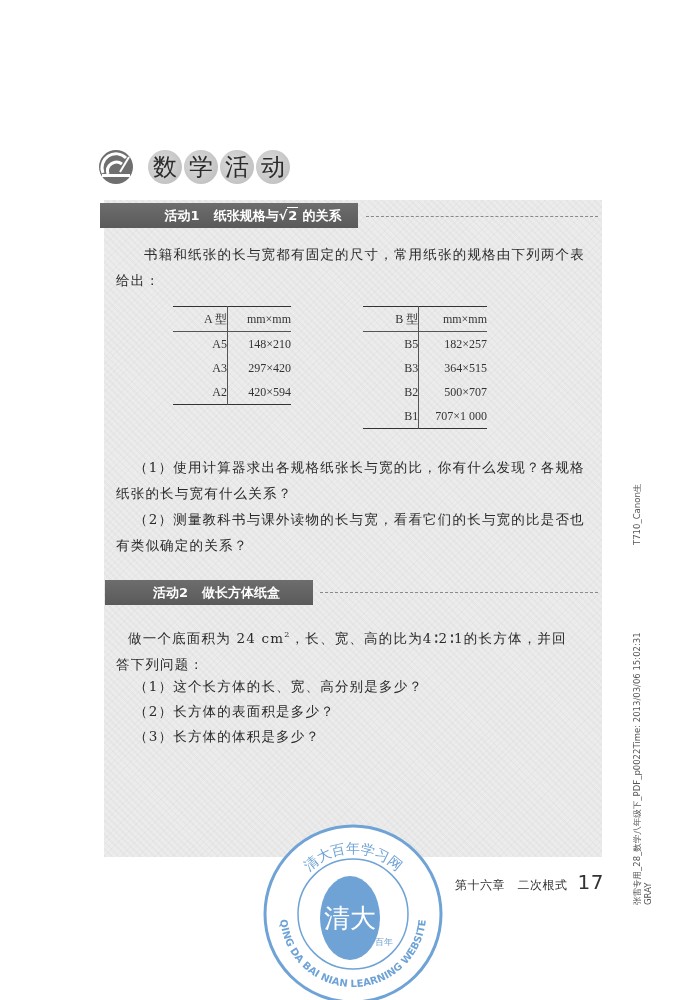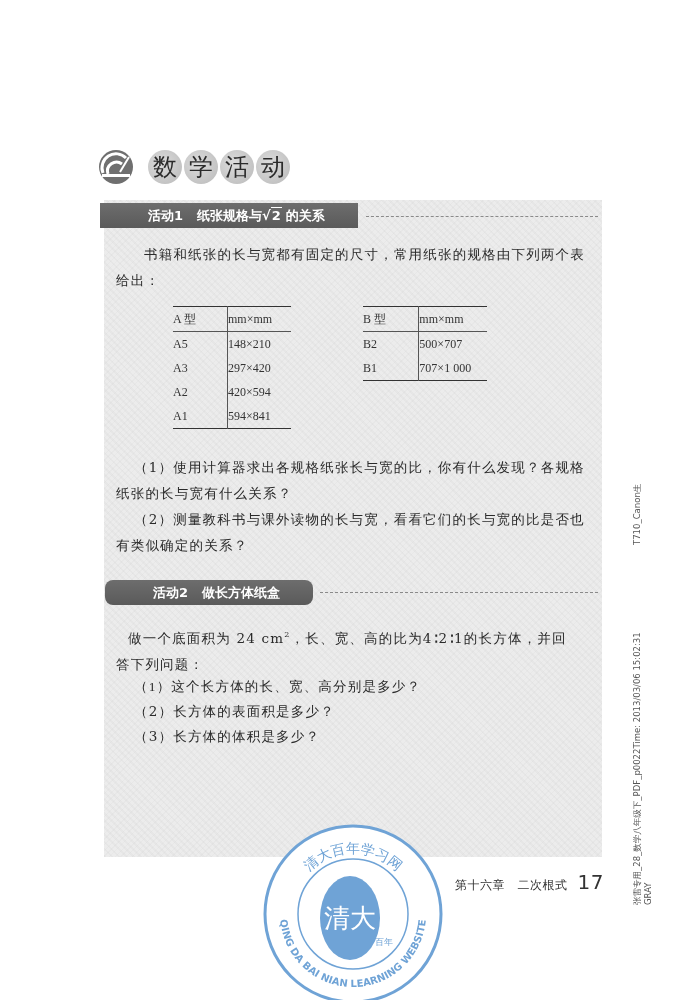--- a/index.html
+++ b/index.html
@@ -42,21 +42,21 @@
       position: absolute; height: 0; border-top: 1.5px dashed #8a8a8a;
     }
     .para {
       position: absolute; font-size: 13.5px; line-height: 25px; letter-spacing: 1.2px;
     }
     .table {
       position: absolute; border-collapse: collapse; font-size: 12px;
       border-top: 1.5px solid #333; border-bottom: 1.5px solid #333;
       font-family: "Liberation Serif", serif; color: #333;
     }
-    .table th, .table td { height: 24px; padding: 0; text-align: left; font-weight: normal; }
+    .table th, .table td { height: 24px; padding: 0; text-align: right; font-weight: normal; }
     .table th { border-bottom: 1px solid #555; height: 24px; }
     .table .c1 { width: 56px; border-right: 1px solid #555; }
     .table .c2 { width: 64px; }
     .footer {
       position: absolute; left: 455px; top: 870px; font-size: 12px;
       font-family: "DejaVu Sans", sans-serif; color: #333; letter-spacing: 0.5px;
     }
     .footer .page-num { font-size: 20px; margin-left: 10px; }
     .side-text {
       position: absolute; font-family: "DejaVu Sans", sans-serif; font-size: 8.5px;
@@ -76,21 +76,21 @@
     <path d="M10 25 A9 9 0 0 1 24 15" stroke="#fff" stroke-width="3" fill="none"></path>
     <rect x="4" y="25" width="28" height="3" fill="#fff"></rect>
     <line x1="22" y1="23" x2="31" y2="8" stroke="#fff" stroke-width="2"></line>
   </svg>
   <div class="title-char">数</div>
   <div class="title-char">学</div>
   <div class="title-char">活</div>
   <div class="title-char">动</div>
 </div>
 
-<div class="act-bar" style="left:100px; top:203px; width:258px;">
+<div class="act-bar" style="left:100px; top:203px; width:258px;justify-content:center;">
   <span class="label">活动1</span>
   <span>纸张规格与</span>
   <span class="sqrt">√<span class="rad">2</span></span>
   <span style="margin-left:4px">的关系</span>
 </div>
 <div class="dash-line" style="left:366px; top:216px; width:232px;"></div>
 
 <div class="para" style="left:144px; top:242px;">书籍和纸张的长与宽都有固定的尺寸，常用纸张的规格由下列两个表</div>
 <div class="para" style="left:116px; top:268px;">给出：</div>
 
@@ -105,60 +105,64 @@
         <td class="c2">148×210</td>
       </tr>
   <tr>
         <td class="c1">A3</td>
         <td class="c2">297×420</td>
       </tr>
   <tr>
         <td class="c1">A2</td>
         <td class="c2">420×594</td>
       </tr>
-  <tr>
-        <td class="c1">A1</td>
-        <td class="c2">594×841</td>
-      </tr>
 </tbody>
   </table>
 
 <table class="table" style="left:363px; top:306px; width:124px;">
   <tbody>
       <tr>
     <th class="c1">B 型</th>
     <th class="c2" style="width:68px">mm×mm</th>
   </tr>
+  <tr>
+        <td class="c1">B5</td>
+        <td class="c2">182×257</td>
+      </tr>
+  <tr>
+        <td class="c1">B3</td>
+        <td class="c2">364×515</td>
+      </tr>
   <tr>
         <td class="c1">B2</td>
         <td class="c2">500×707</td>
       </tr>
   <tr>
         <td class="c1">B1</td>
         <td class="c2">707×1 000</td>
       </tr>
 </tbody>
   </table>
 
 <div class="para" style="left:134px; top:455px;">（1）使用计算器求出各规格纸张长与宽的比，你有什么发现？各规格</div>
 <div class="para" style="left:116px; top:481px;">纸张的长与宽有什么关系？</div>
 <div class="para" style="left:134px; top:507px;">（2）测量教科书与课外读物的长与宽，看看它们的长与宽的比是否也</div>
 <div class="para" style="left:116px; top:533px;">有类似确定的关系？</div>
 
-<div class="act-bar" style="left:105px; top:580px; width:208px;border-radius:8px;">
+<div class="act-bar" style="left:105px; top:580px; width:208px;">
   <span class="label">活动2</span>
   <span>做长方体纸盒</span>
 </div>
 <div class="dash-line" style="left:320px; top:592px; width:278px;"></div>
 
 <div class="para" style="left:128px; top:622px;">
   <span>做一个底面积为 24 cm</span><sup style="font-size:8px">2</sup><span>，长、宽、高的比为4∶2∶1的长方体，并回</span>
 </div>
 <div class="para" style="left:116px; top:652px;">答下列问题：</div>
-<div class="para" style="left:134px; top:674px;font-family:Liberation Serif, serif;">（1）这个长方体的长、宽、高分别是多少？</div>
+<div class="para" style="left:134px; top:674px;">（1）这个长方体的长、宽、高分别是多少？</div>
 <div class="para" style="left:134px; top:699px;">（2）长方体的表面积是多少？</div>
 <div class="para" style="left:134px; top:724px;">（3）长方体的体积是多少？</div>
 
 <div class="footer">
   <span>第十六章　二次根式</span><span class="page-num">17</span>
 </div>
 
 <div class="side-text" style="left:632px; top:545px;">T710_Canon生</div>
 <div class="side-text" style="left:632px; top:905px;">张雷专用_28_数学八年级下_PDF_p0022Time: 2013/03/06 15:02:31</div>
 <div class="side-text" style="left:643px; top:905px;">GRAY</div>

